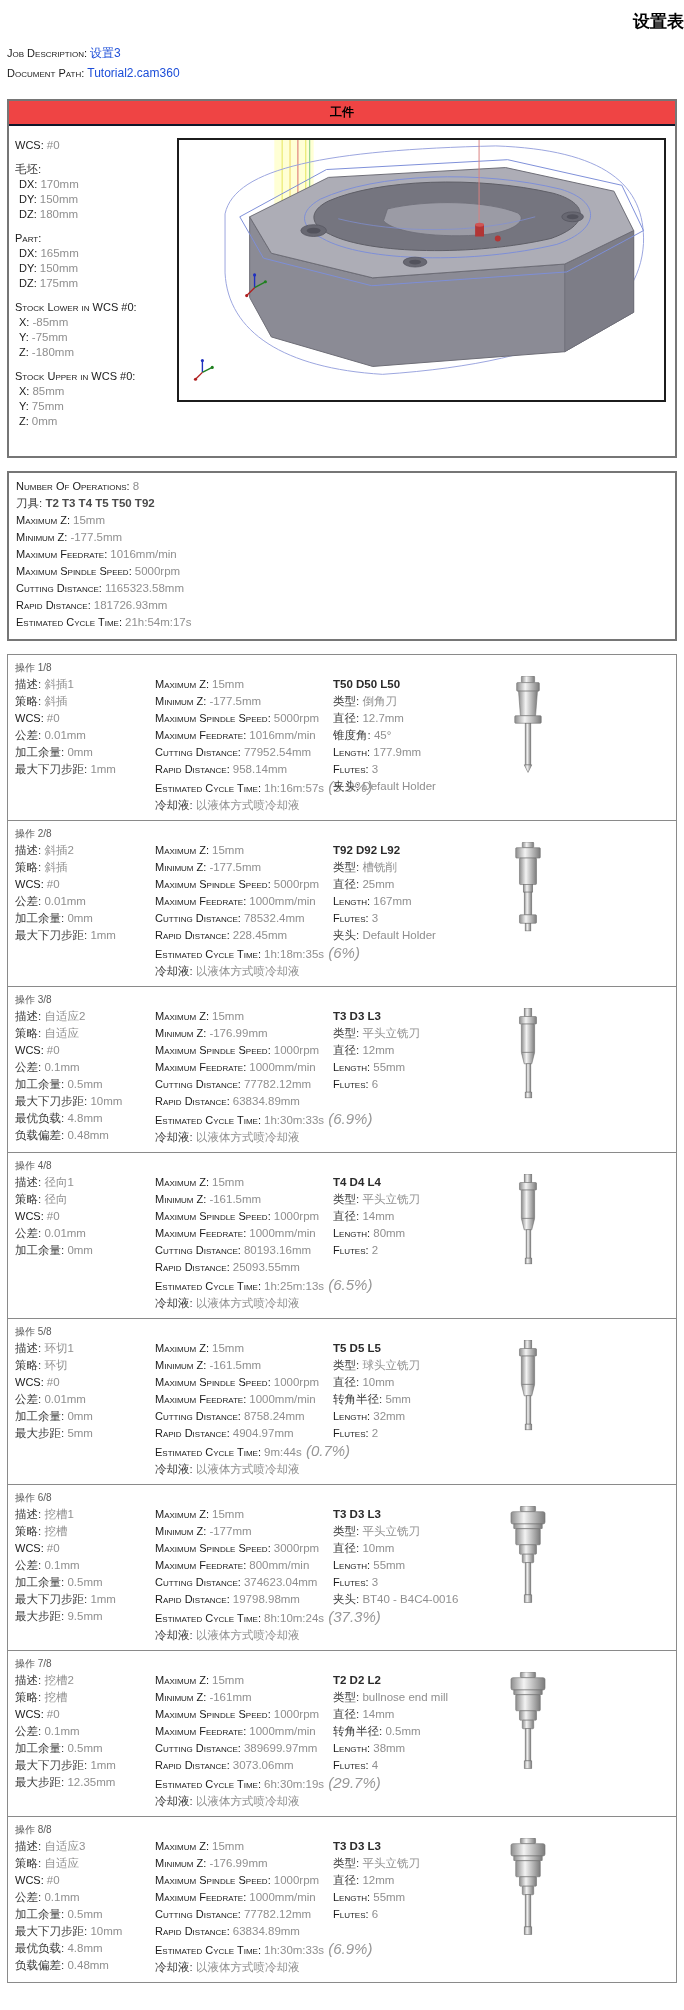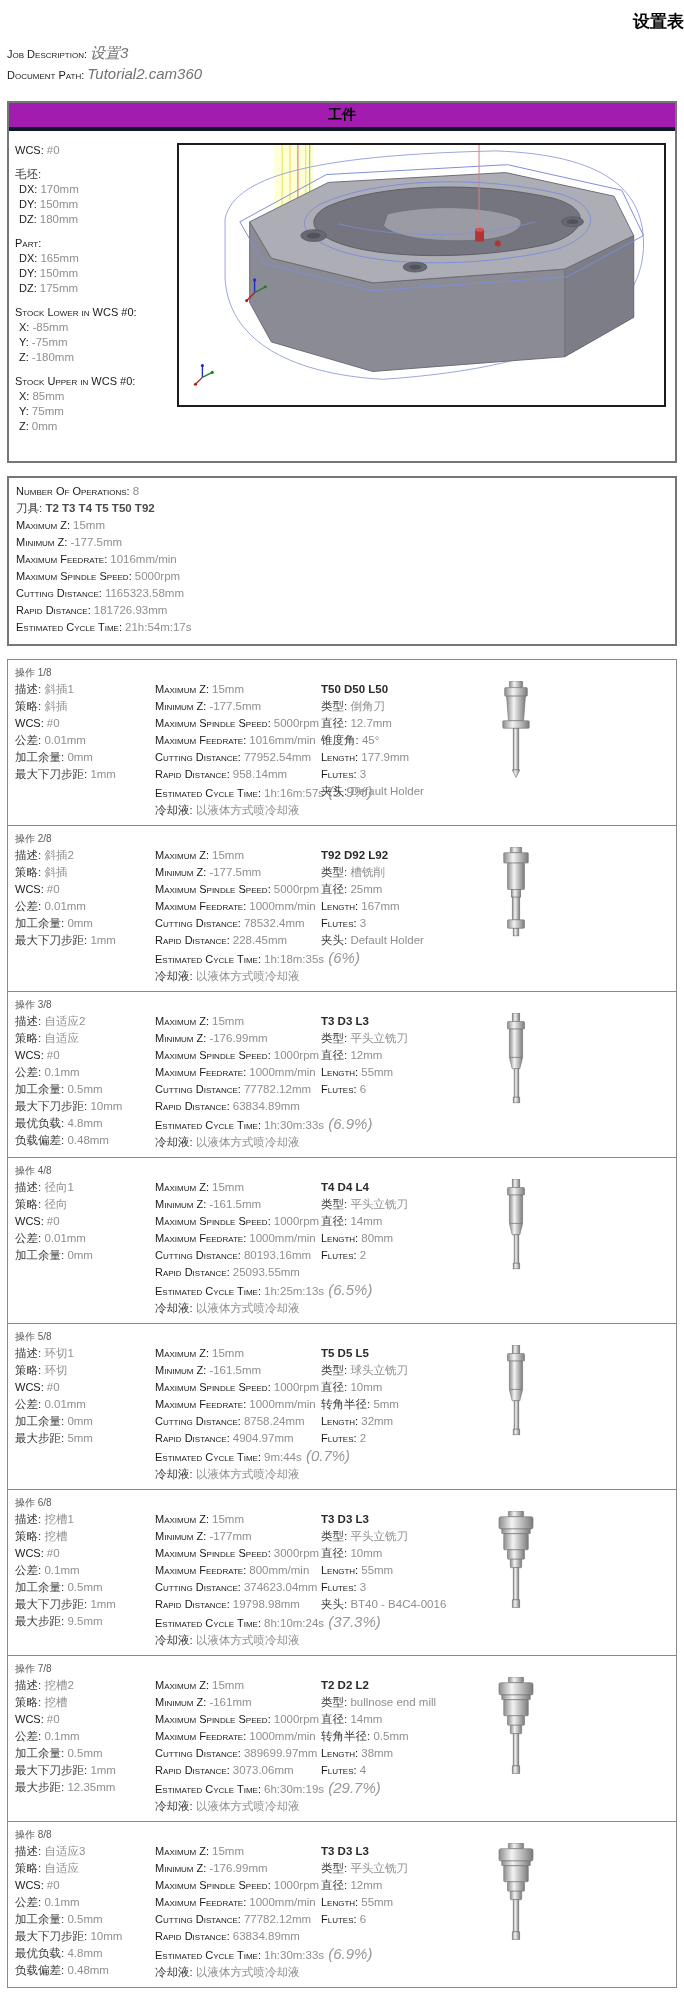--- a/index.html
+++ b/index.html
@@ -3,44 +3,44 @@
 <meta charset="utf-8">
 <style>
   html,body{margin:0;padding:0;background:#fff;}
   body{width:684px;font-family:"Liberation Sans","DejaVu Sans",sans-serif;color:#000;}
   .page{width:684px;min-height:2010px;box-sizing:border-box;position:relative;}
   .title{font-size:17px;font-weight:bold;text-align:right;padding-top:10px;margin-bottom:10px;}
   .sc{font-variant:small-caps;}
   .meta{margin:0 0 16px 7px;}
   .meta .line{line-height:20px;font-size:11px;}
   .meta .lab{color:#1a1a1a;}
-  .meta .val{font-size:15px;color:#737373;font-style:italic;}
+  .meta .val{font-size:12px;color:#1d4ed8;}
   .box{margin:0 7px 13px 7px;border:2px solid #767676;}
-  .box-header{background:#a21caf;border-bottom:4px solid #0f172a;text-align:center;
-    font-weight:bold;font-size:14px;padding:3px 0;}
+  .box-header{background:#ef4444;border-bottom:2px solid #0f172a;text-align:center;
+    font-weight:bold;font-size:12px;padding:3px 0;}
   .wp-body{display:flex;padding:12px 6px 18px 6px;}
   .wp-info{width:162px;flex:none;}
   .wp-group{margin-bottom:9px;}
   .line{line-height:15px;font-size:11px;white-space:nowrap;}
   .lab{color:#1a1a1a;}
   .lab:not(.sc){color:#3a3a3a;font-size:11.5px;}
   .val{color:#8f8f8f;font-size:11.5px;}
   .val.strong{color:#4a4a4a;font-weight:bold;}
   .wp-group .sub{padding-left:4px;}
   .wp-image{flex:none;border:2px solid #1c1c1c;width:485px;height:260px;background:#fff;overflow:hidden;}
   .total-body{padding:5px 7px 8px 7px;}
   .total-body .line{line-height:17px;}
   .ops{margin:0 7px;border:1px solid #8a8a8a;}
   .op-row{display:flex;padding:4px 0 6px 7px;border-top:1px solid #8a8a8a;}
   .op-row:first-child{border-top:none;}
   .op-row .line{line-height:17px;}
   .op-header{line-height:17px;font-size:10px;color:#5a5a5a;}
   .op-col1{width:140px;flex:none;}
   .op-col2{width:166px;flex:none;padding-top:17px;}
-  .op-col3{width:152px;flex:none;padding-top:17px;}
+  .op-col3{width:152px;flex:none;padding-top:17px;margin-left:12px;}
   .op-col4{flex:1;padding-top:17px;}
   .tool-title{font-weight:bold;color:#2a2a2a;font-size:11.5px;line-height:17px;}
   .pct{font-size:15px;color:#979797;font-style:italic;}
   .tool-svg{width:58px;height:104px;margin-left:14px;display:block;}
 </style>
 </head>
 <body>
 
 <svg width="0" height="0" style="position:absolute" aria-hidden="true">
   <defs>

